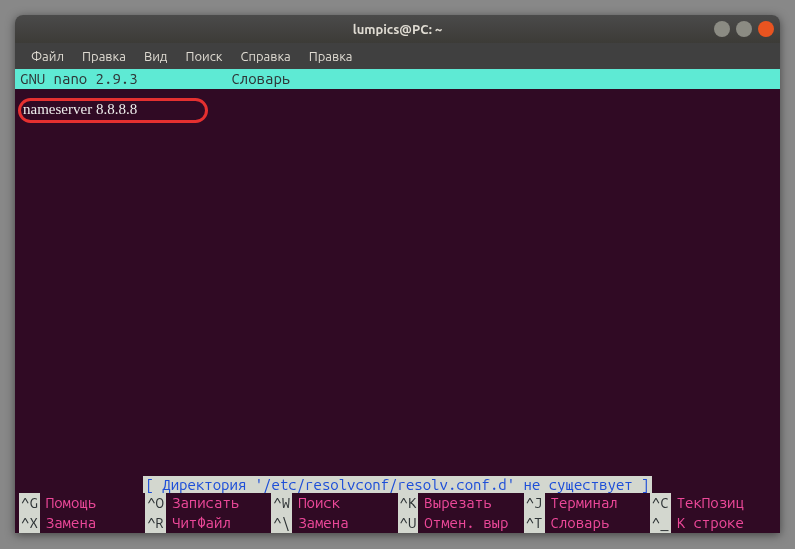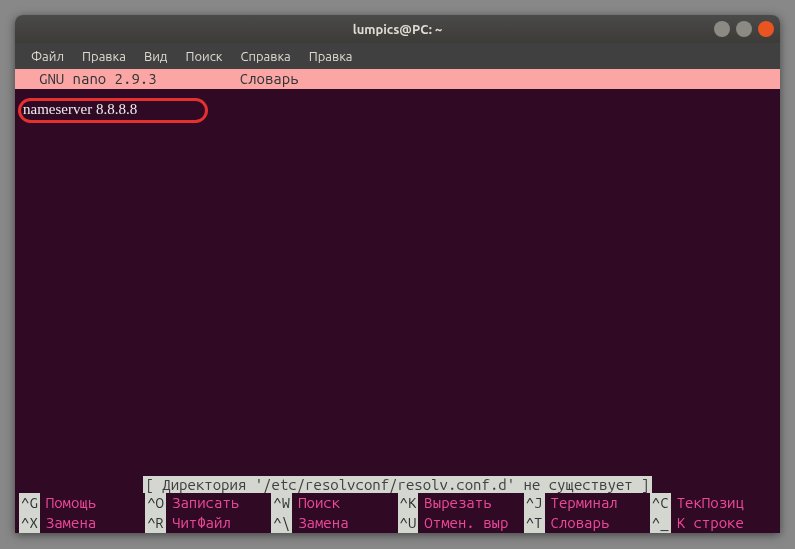--- a/index.html
+++ b/index.html
@@ -67,24 +67,24 @@
     }
     .terminal {
       background: #300a24;
       height: 464px;
       font-family: "Ubuntu Mono", "DejaVu Sans Mono", monospace;
       font-size: 15px;
       color: #eeeeec;
       position: relative;
     }
     .nano-header {
-      background: #fca5a5;
+      background: #5eead4;
       color: #2e3436;
       display: flex;
-      padding: 0 24px;
+      padding: 0 5px;
       font-family: "Ubuntu Mono", monospace;
       height: 20px;
       line-height: 20px;
     }
     .nano-header-left {
       width: 28%;
     }
     .nano-header-center {
       flex: 1;
       text-align: left;
@@ -113,21 +113,21 @@
     .status-line {
       position: absolute;
       bottom: 40px;
       left: 0;
       right: 0;
       text-align: center;
       font-family: "Ubuntu Mono", monospace;
     }
     .status-line span {
       background: #d3d7cf;
-      color: #404040;
+      color: #1d4ed8;
       padding: 0 2px;
     }
     .shortcuts {
       position: absolute;
       bottom: 0;
       left: 0;
       right: 0;
       font-family: "Ubuntu Mono", monospace;
       font-size: 15px;
     }

